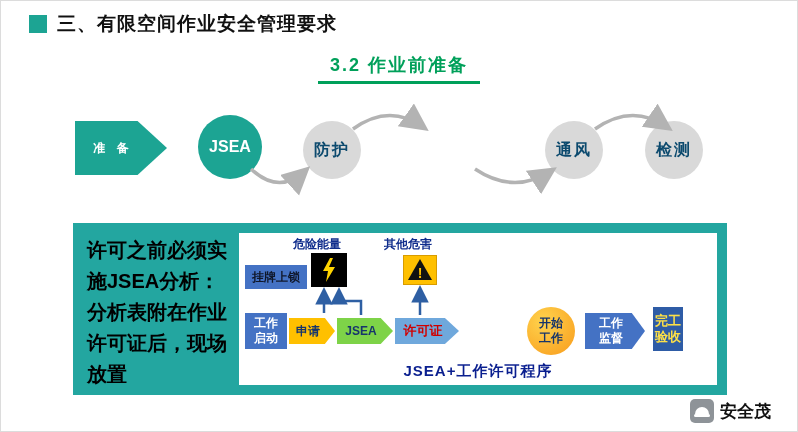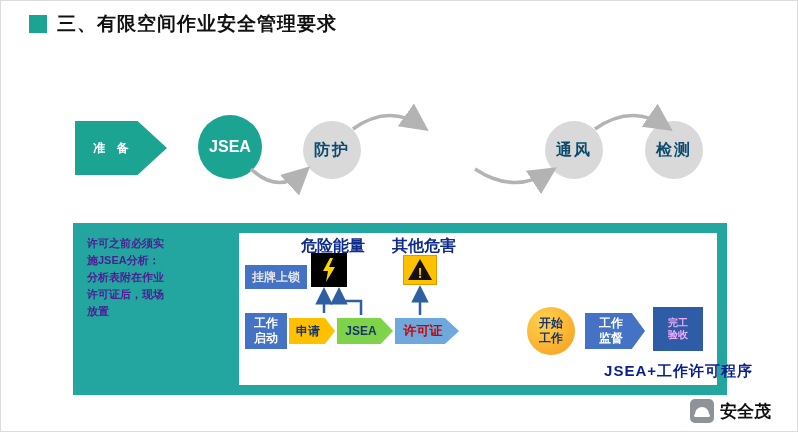--- a/index.html
+++ b/index.html
@@ -27,68 +27,71 @@
     display:flex; align-items:center; justify-content:center; padding-right:16px; box-sizing:border-box;
   }
   .circle { position:absolute; border-radius:50%; display:flex; align-items:center; justify-content:center; font-weight:bold; }
   .circle.jsea { left:197px; top:114px; width:64px; height:64px; background:#1CA493; color:#fff; font-size:16px; }
   .circle.gray { width:58px; height:58px; background:#D9D9D9; color:#0c4a6e; font-size:16px; letter-spacing:2px; top:120px;font-family:Liberation Serif, serif; }
   .c1 { left:302px; } .c2 { left:424px; } .c3 { left:544px; } .c4 { left:644px; }
   .flow-arrows { position:absolute; left:0; top:102px; pointer-events:none; }
 
   
   .panel { position:absolute; left:72px; top:222px; width:654px; height:172px; background:#23A6A0; }
-  .note { position:absolute; left:14px; top:12px; width:152px; color:#4c1d95; font-weight:bold;
-          font-size:11px; line-height:1.55; white-space:pre-line; }
+  .note { position:absolute; left:14px; top:12px; width:152px; color:#000000; font-weight:bold;
+          font-size:20px; line-height:1.55; white-space:pre-line; }
   .board { position:absolute; left:166px; top:10px; width:478px; height:152px; background:#fff; }
 
-  .hazard-label { position:absolute; top:3px; font-size:16px; font-weight:bold; color:#0F2C8C; width:72px; text-align:right; }
+  .hazard-label { position:absolute; top:3px; font-size:12px; font-weight:bold; color:#0F2C8C; width:72px; text-align:left; }
   .hl1 { left:54px; } .hl2 { left:145px; }
   .lightning-box { position:absolute; left:72px; top:20px; width:36px; height:34px; background:#000;
                    display:flex; align-items:center; justify-content:center; }
   .warning-box { position:absolute; left:164px; top:22px; width:34px; height:30px; background:#FFC000;
                  border:1px solid #d89c00; box-sizing:border-box;
                  display:flex; align-items:center; justify-content:center; }
-  .lockout { position:absolute; left:6px; top:32px; width:62px; height:24px; background:#4472C4; color:#e5e5e5;
+  .lockout { position:absolute; left:6px; top:32px; width:62px; height:24px; background:#4472C4; color:#0f172a;
              font-size:12px; font-weight:bold; display:flex; align-items:center; justify-content:center; }
   .standard-arrow { position:absolute; left:208px; top:31px; width:136px; height:27px; background:#4A7EBB;
              clip-path:polygon(0 50%, 9% 0, 100% 0, 100% 100%, 9% 100%);
              color:#fff; font-weight:bold; font-size:12px; display:flex; align-items:center; justify-content:center;
              padding-left:12px; box-sizing:border-box; }
   .connectors { position:absolute; left:0; top:0; pointer-events:none; }
 
   .fshape { position:absolute; display:flex; align-items:center; justify-content:center; font-weight:bold;
             font-size:12px; text-align:center; white-space:pre-line; line-height:1.25; }
   .chev { clip-path:polygon(0 0, 78% 0, 100% 50%, 78% 100%, 0 100%); padding-right:8px; box-sizing:border-box; }
   .f-start    { left:6px;   top:80px; width:42px; height:36px; background:#4472C4; color:#fff; }
   .f-apply    { left:50px;  top:85px; width:46px; height:26px; background:#FFC000; color:#17356B; }
   .f-jsea     { left:98px;  top:85px; width:56px; height:26px; background:#7ED348; color:#17356B; }
   .f-permit   { left:156px; top:85px; width:64px; height:26px; background:#6FA8DC; color:#D00000; font-size:13px; }
   .f-approve  { left:222px; top:85px; width:54px; height:26px; background:#5B9BD5; color:#fff; }
   .f-startwork{ left:288px; top:74px; width:48px; height:48px; border-radius:50%;
                 background:radial-gradient(circle at 35% 30%, #FFD34D, #F89B1C); color:#17356B;text-align:right; }
   .f-supervise{ left:346px; top:80px; width:60px; height:36px; background:#4472C4; color:#fff; }
-  .f-complete { left:414px; top:74px; width:50px; height:44px; background:#2E5CA6; color:#f0abfc; font-size:10px; }
-  .caption { position:absolute; left:0; bottom:4px; width:100%; text-align:right; color:#0A1F8F;
-             font-weight:bold; font-size:15px; letter-spacing:1px;padding-left:36px; }
+  .f-complete { left:414px; top:74px; width:30px; height:44px; background:#2E5CA6; color:#fde047; font-size:13px; }
+  .caption { position:absolute; left:0; bottom:4px; width:100%; text-align:center; color:#0A1F8F;
+             font-weight:bold; font-size:15px; letter-spacing:1px; }
 
   
   .watermark { position:absolute; right:26px; bottom:8px; display:flex; align-items:center; gap:6px;text-align:center; }
   .brand-text { font-size:17px; font-weight:bold; color:#111; }
 </style>
 </head>
 <body>
 
 <div class="slide">
 
   <div class="header">
     <span class="bullet"></span>
     <span class="title">三、有限空间作业安全管理要求</span>
   </div>
 
+  <div class="subtitle-wrap">
+    <span class="subtitle">3.2 作业前准备</span>
+  </div>
 
   <div class="prep-arrow">准 备</div>
   <div class="circle jsea">JSEA</div>
   <div class="circle gray c1">防护</div>
   <div class="circle gray c3">通风</div>
   <div class="circle gray c4">检测</div>
 
   <svg class="flow-arrows" width="798" height="100" viewBox="0 0 798 100">
     <defs>
       <marker id="arrGray" markerWidth="9" markerHeight="9" refX="6" refY="4" orient="auto">

